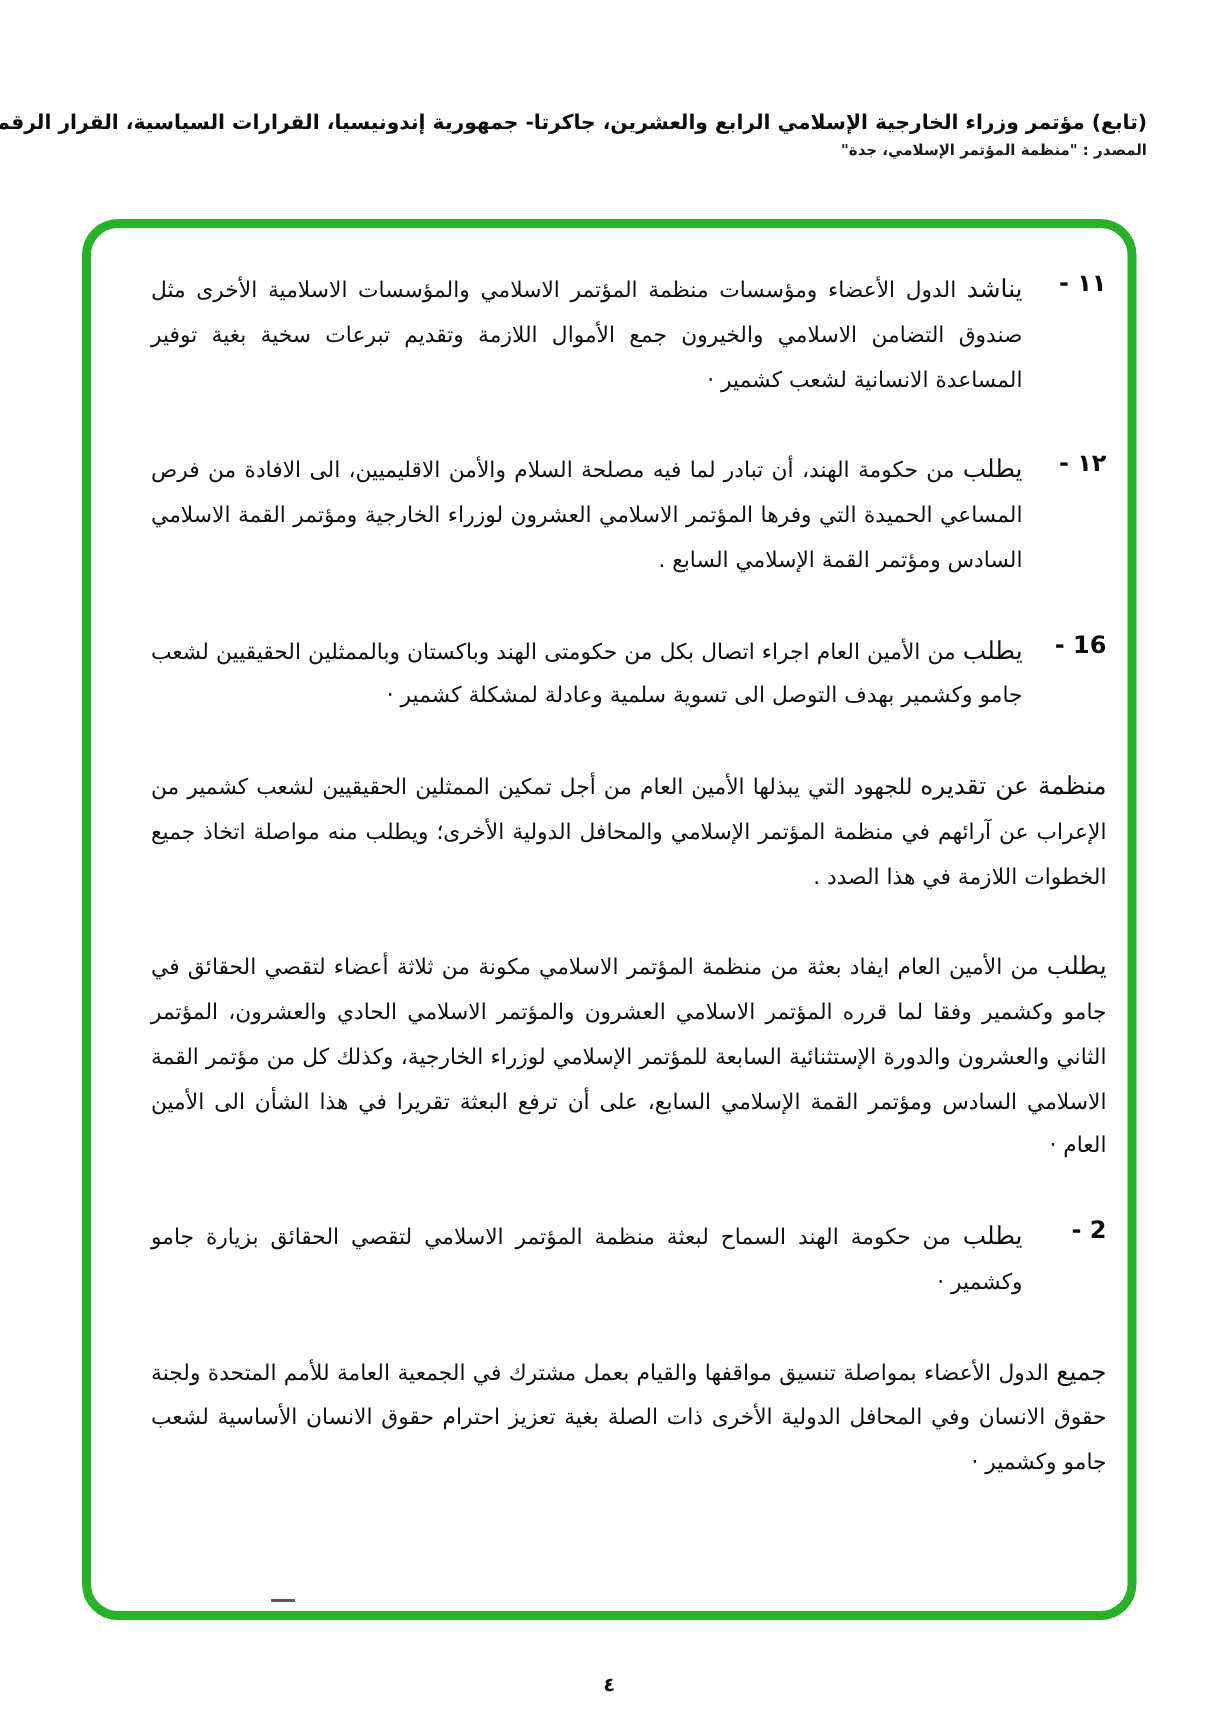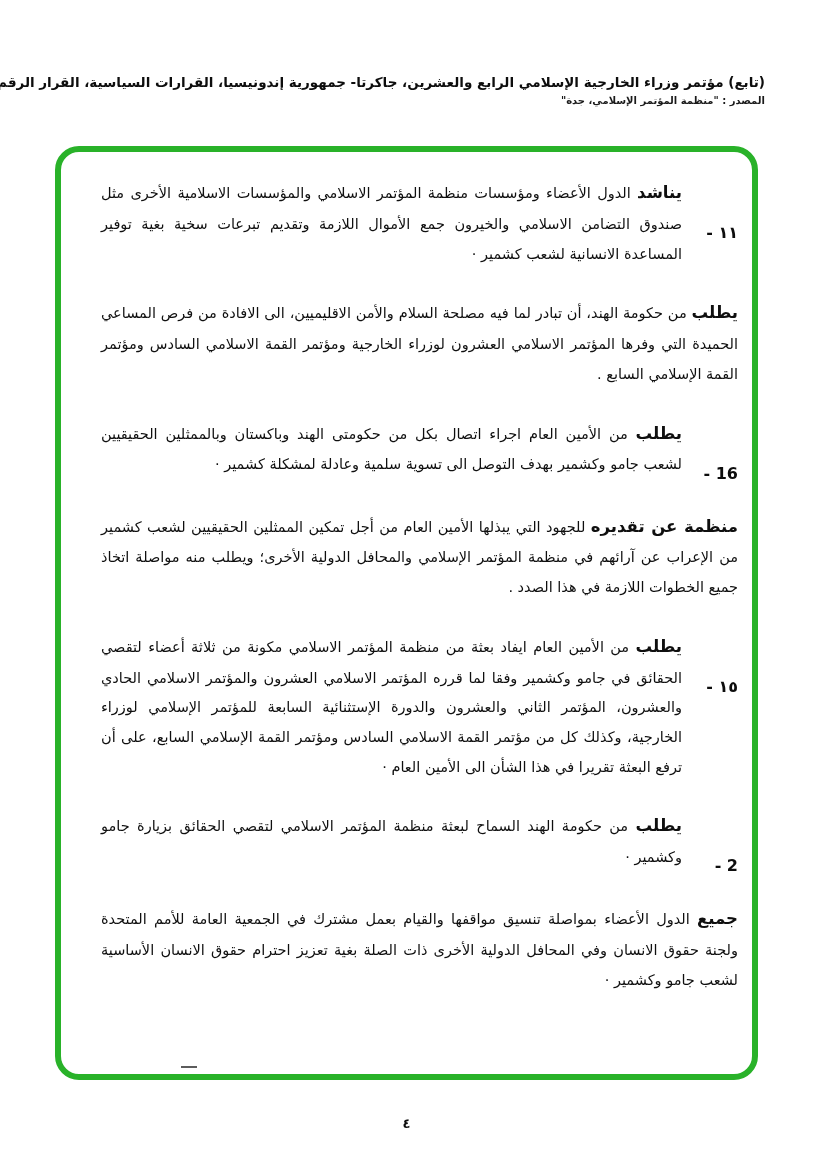--- a/index.html
+++ b/index.html
@@ -57,31 +57,30 @@
   }
   .item:last-child { margin-bottom: 0; }
   .item .num {
     flex: 0 0 56px;
     width: 56px;
     font-size: 16px;
     font-weight: bold;
     padding-top: 3px;
     text-align: right;
     color: #0d0d0d;
-    margin-top: 44px;
   }
   .item .para {
     flex: 1;
     text-align: justify;
     font-size: 14.5px;
     line-height: 2.05;
     color: #0f0f0f;
   }
   .item .lead {
-    font-weight: bold;
+    font-weight: normal;
     font-size: 16.5px;
   }
   .scan-artifact {
     position: absolute;
     left: 120px;
     bottom: 6px;
     width: 16px;
     height: 2px;
     background: #333;
     opacity: .8;
@@ -108,34 +107,34 @@
   </div>
 
   <div class="content-box">
 
     <div class="item">
       <div class="num">١١ -</div>
       <div class="para"><span class="lead">يناشد</span> <span>الدول الأعضاء ومؤسسات منظمة المؤتمر الاسلامي والمؤسسات الاسلامية الأخرى مثل صندوق التضامن الاسلامي والخيرون جمع الأموال اللازمة وتقديم تبرعات سخية بغية توفير المساعدة الانسانية لشعب كشمير ·</span></div>
     </div>
 
     <div class="item">
+      <div class="num">١٢ -</div>
       <div class="para"><span class="lead">يطلب</span> <span>من حكومة الهند، أن تبادر لما فيه مصلحة السلام والأمن الاقليميين، الى الافادة من فرص المساعي الحميدة التي وفرها المؤتمر الاسلامي العشرون لوزراء الخارجية ومؤتمر القمة الاسلامي السادس ومؤتمر القمة الإسلامي السابع .</span></div>
     </div>
 
     <div class="item">
       <div class="num">16 -</div>
       <div class="para"><span class="lead">يطلب</span> <span>من الأمين العام اجراء اتصال بكل من حكومتى الهند وباكستان وبالممثلين الحقيقيين لشعب جامو وكشمير بهدف التوصل الى تسوية سلمية وعادلة لمشكلة كشمير ·</span></div>
     </div>
 
     <div class="item">
       <div class="para"><span class="lead">منظمة عن تقديره</span> <span>للجهود التي يبذلها الأمين العام من أجل تمكين الممثلين الحقيقيين لشعب كشمير من الإعراب عن آرائهم في منظمة المؤتمر الإسلامي والمحافل الدولية الأخرى؛ ويطلب منه مواصلة اتخاذ جميع الخطوات اللازمة في هذا الصدد .</span></div>
     </div>
 
     <div class="item">
-      <div class="num">١٥ -</div>
       <div class="para"><span class="lead">يطلب</span> <span>من الأمين العام ايفاد بعثة من منظمة المؤتمر الاسلامي مكونة من ثلاثة أعضاء لتقصي الحقائق في جامو وكشمير وفقا لما قرره المؤتمر الاسلامي العشرون والمؤتمر الاسلامي الحادي والعشرون، المؤتمر الثاني والعشرون والدورة الإستثنائية السابعة للمؤتمر الإسلامي لوزراء الخارجية، وكذلك كل من مؤتمر القمة الاسلامي السادس ومؤتمر القمة الإسلامي السابع، على أن ترفع البعثة تقريرا في هذا الشأن الى الأمين العام ·</span></div>
     </div>
 
     <div class="item">
       <div class="num">2 -</div>
       <div class="para"><span class="lead">يطلب</span> <span>من حكومة الهند السماح لبعثة منظمة المؤتمر الاسلامي لتقصي الحقائق بزيارة جامو وكشمير ·</span></div>
     </div>
 
     <div class="item">
       <div class="para"><span class="lead">جميع</span> <span>الدول الأعضاء بمواصلة تنسيق مواقفها والقيام بعمل مشترك في الجمعية العامة للأمم المتحدة ولجنة حقوق الانسان وفي المحافل الدولية الأخرى ذات الصلة بغية تعزيز احترام حقوق الانسان الأساسية لشعب جامو وكشمير ·</span></div>

